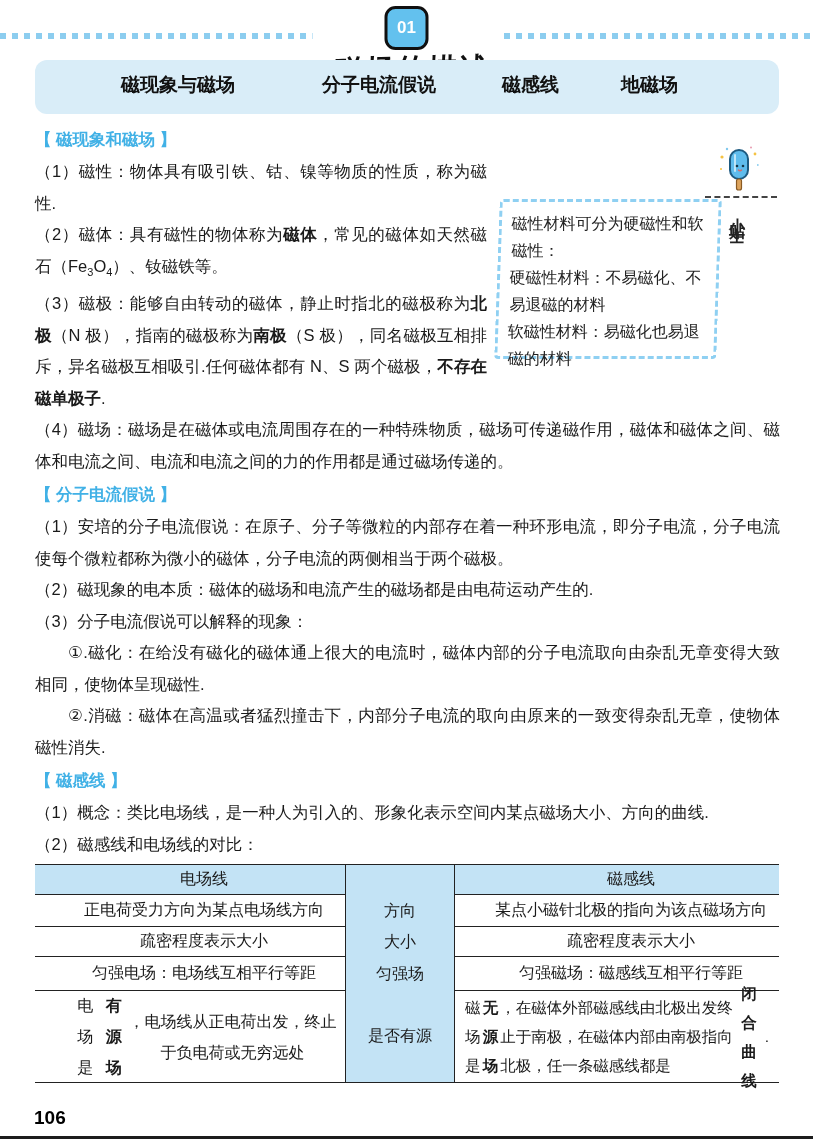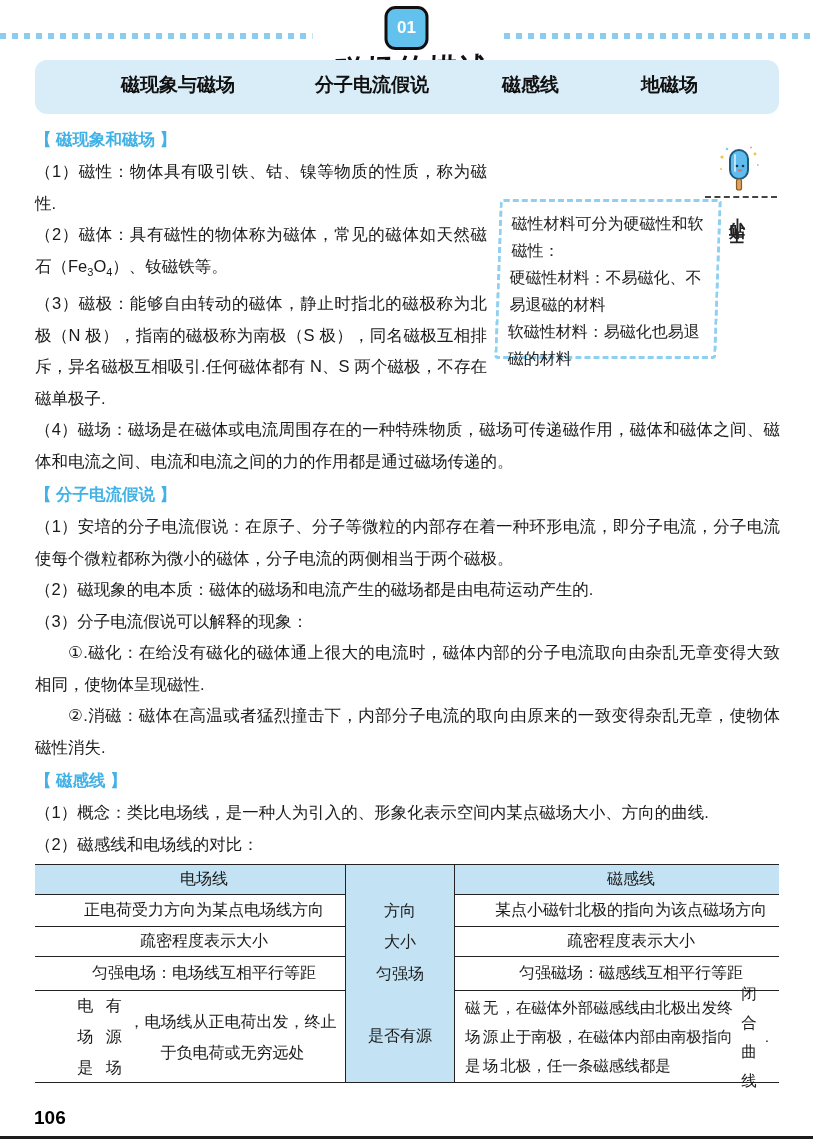--- a/index.html
+++ b/index.html
@@ -29,21 +29,21 @@
   }
   
   .tabbar{
     position:relative;margin:2px 34px 0 35px;height:54px;
     background:#d9edf8;border-radius:12px;
   }
   .tab{
     position:absolute;top:0;height:50px;line-height:50px;
     font-size:19px;font-weight:bold;color:#111;white-space:nowrap;cursor:pointer;
   }
-  .tab1{left:86px;}  .tab2{left:280px;}  .tab3{left:467px;}  .tab4{left:606px;}
+  .tab1{left:86px;}  .tab2{left:287px;}  .tab3{left:467px;}  .tab4{left:586px;}
   
   .content{position:relative;padding:8px 33px 0 35px;}
   .sec-head{
     margin:2px 0;font-size:16.5px;font-weight:bold;color:#41b1e6;line-height:30px;
   }
   .para{margin:0;font-size:16.5px;line-height:31.5px;text-align:justify;}
   .narrow{width:452px;}
   .indent{text-indent:2em;}
   
   .tip-region{position:absolute;left:495px;top:147px;width:295px;height:218px;}
@@ -75,21 +75,21 @@
     background:#c3e3f5;border-left:1.6px solid #222;border-right:1.6px solid #222;
   }
   .c-mid-top{border-top:1.6px solid #222;}
   .c-mid-bot{border-bottom:1.6px solid #222;}
   .c-fill{background:#c3e3f5;}
   .c-last-right{justify-content:flex-start;text-align:left;line-height:29px;padding:0 10px;font-size:15.5px;}
   .c-last-left{line-height:31px;}
   
   .page-num{position:absolute;left:34px;bottom:10px;font-size:19px;font-weight:bold;color:#000;margin-top:30px;}
   .bottom-rule{position:absolute;left:0;right:0;bottom:0;height:3px;background:#1c1c1c;}
-  b{font-weight:normal;}
+  b{font-weight:bold;}
   sub{font-size:11px;}
 </style>
 </head>
 <body>
 
 <div class="page">
 
   <div class="header">
     <div class="dotted"></div>
     <div class="title-wrap">

